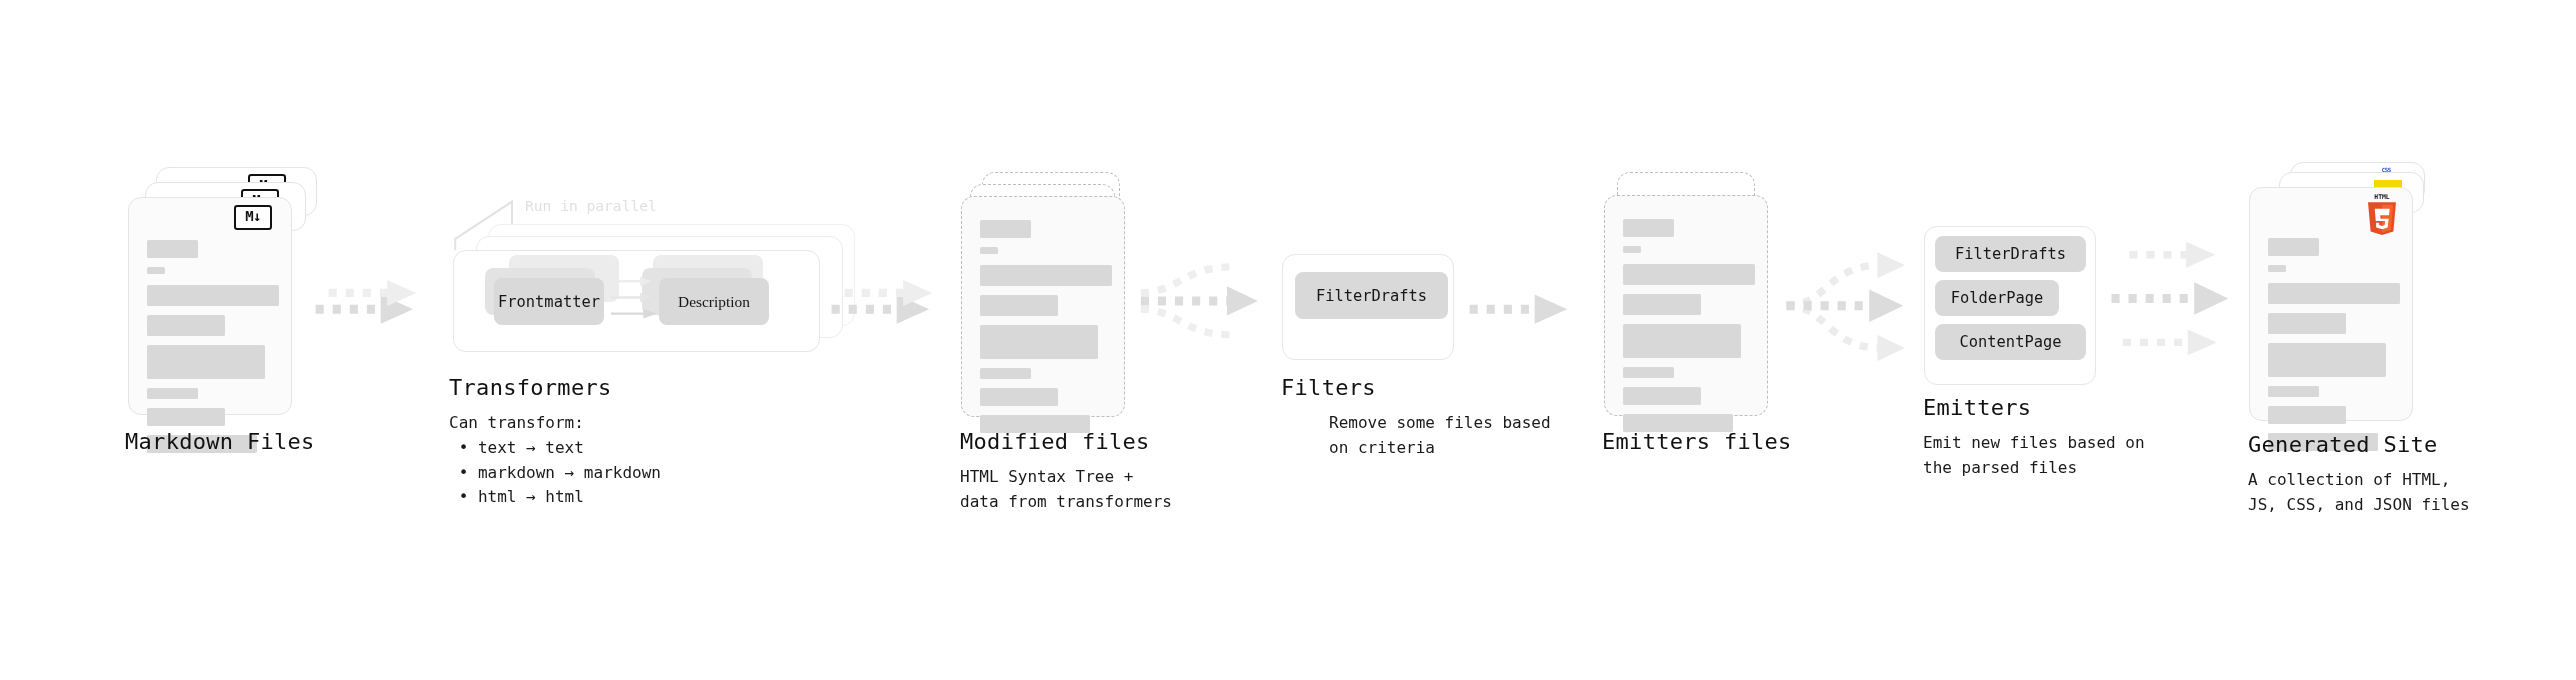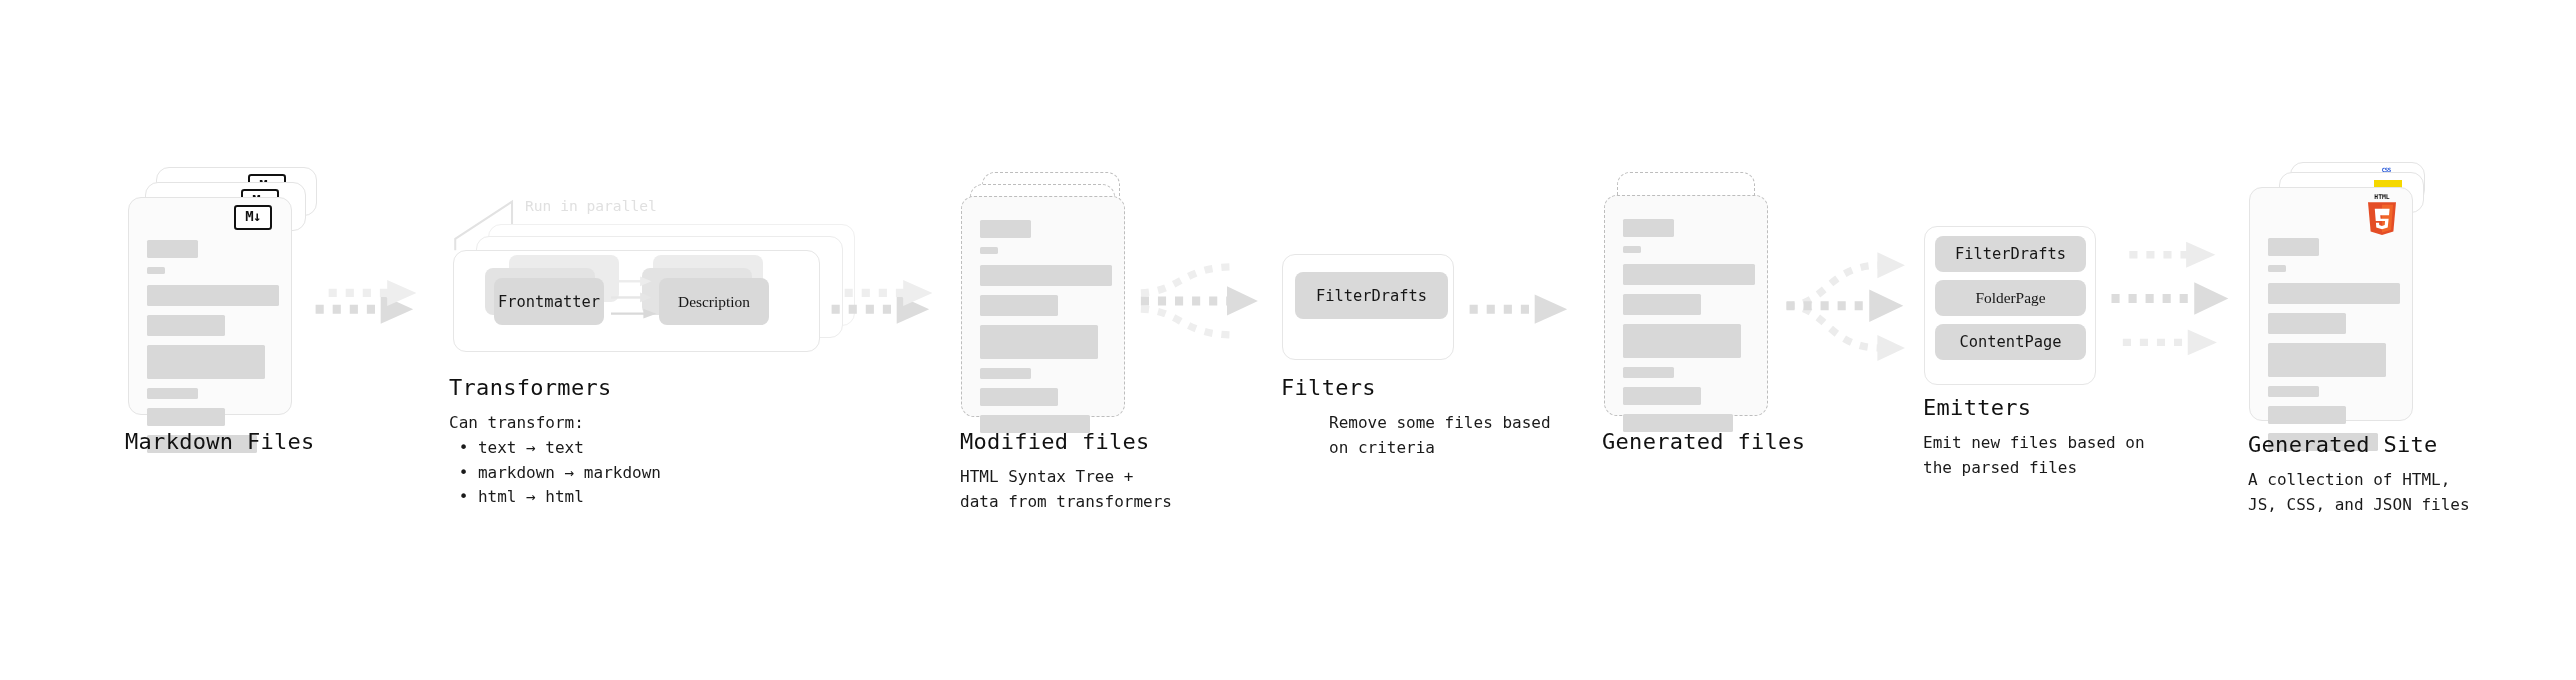--- a/index.html
+++ b/index.html
@@ -257,36 +257,36 @@
         <div class="bar" style="width:51px;  height:18px;"></div>
         <div class="bar" style="width:18px;  height:6.5px; margin-bottom:11.4px;"></div>
         <div class="bar" style="width:132px; height:21px;"></div>
         <div class="bar" style="width:78px;  height:21px;"></div>
         <div class="bar" style="width:118px; height:34px;"></div>
         <div class="bar" style="width:51px;  height:11.4px;"></div>
         <div class="bar" style="width:78px;  height:18px;"></div>
         <div class="bar" style="width:110px; height:18px;"></div>
       </div>
     </div>
-    <div class="title" style="left:1602px; top:429px;">Generated files</div>
+    <div class="title" style="left:1602px; top:429px;">Emitters files</div>
   </div>
 
   <svg class="arrowsvg" style="left:1780px; top:244px;" width="142" height="130" viewBox="0 0 175 160">
     <path d="M8,76 C58,76 58,26 124,26" fill="none" stroke="#ececec" stroke-width="9" stroke-dasharray="10 11"></path>
     <polygon points="120,10 154,26 120,42" fill="#ececec"></polygon>
     <path d="M8,76 C58,76 58,128 124,128" fill="none" stroke="#ececec" stroke-width="9" stroke-dasharray="10 11"></path>
     <polygon points="120,112 154,128 120,144" fill="#ececec"></polygon>
     <line x1="8" y1="76" x2="116" y2="76" stroke="#dcdcdc" stroke-width="11" stroke-dasharray="10 11"></line>
     <polygon points="110,56 152,76 110,96" fill="#dcdcdc"></polygon>
   </svg>
 
   <div class="node">
     <div class="groupbox" style="left:1924px; top:226px; width:172px; height:159px;"></div>
     <div class="chip" style="left:1935px; top:236px; width:151px; height:36px;">FilterDrafts</div>
-    <div class="chip" style="left:1935px; top:280px; width:151px; height:36px;font-family:Liberation Serif, serif;">FolderPage</div>
+    <div class="chip" style="left:1935px; top:280px; width:124px; height:36px;">FolderPage</div>
     <div class="chip" style="left:1935px; top:324px; width:151px; height:36px;">ContentPage</div>
     <div class="title" style="left:1923px; top:395px;text-align:center;">Emitters</div>
     <div class="subtitle" style="left:1923px; top:431px;">Emit new files based on
 the parsed files</div>
   </div>
 
   <svg class="arrowsvg" style="left:2105px; top:236px;" width="142" height="130" viewBox="0 0 175 160">
     <line x1="30" y1="23" x2="104" y2="23" stroke="#ececec" stroke-width="9" stroke-dasharray="10 11"></line>
     <polygon points="100,7 136,23 100,39" fill="#ececec"></polygon>
     <line x1="8" y1="77" x2="116" y2="77" stroke="#dcdcdc" stroke-width="11" stroke-dasharray="10 11"></line>

